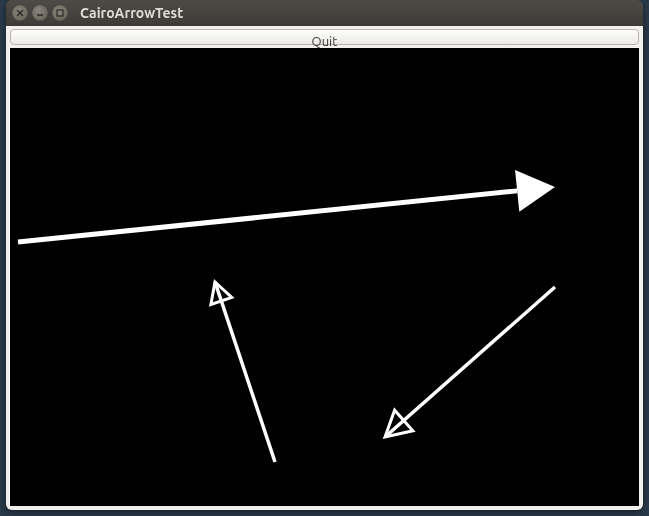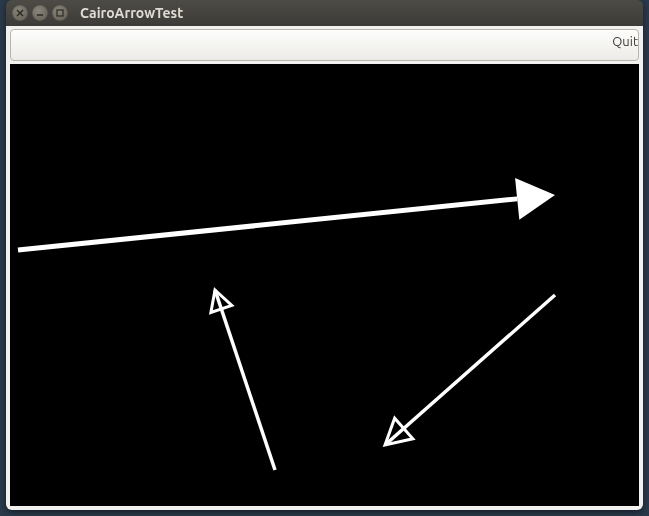--- a/index.html
+++ b/index.html
@@ -51,28 +51,28 @@
     width: 100%;
     height: calc(100% - 26px);
     display: flex;
     flex-direction: column;
   }
   .btn-row {
     padding: 3px 4px;
   }
   .gtk-button {
     width: 100%;
-    height: 32px;
+    height: 16px;
     box-sizing: border-box;
     background: linear-gradient(to bottom, #fdfdfc, #ecebe7);
     border: 1px solid #bab5ab;
     border-radius: 4px;
     color: #3c3b37;
     font-size: 13px;
-    text-align: right;
+    text-align: center;
     line-height: 22px;
     cursor: pointer;
     box-shadow: inset 0 1px 0 rgba(255,255,255,0.8);
   }
   .canvas-wrap {
     flex: 1;
     padding: 0px 4px 4px 4px;
     display: flex;
   }
   .canvas {

